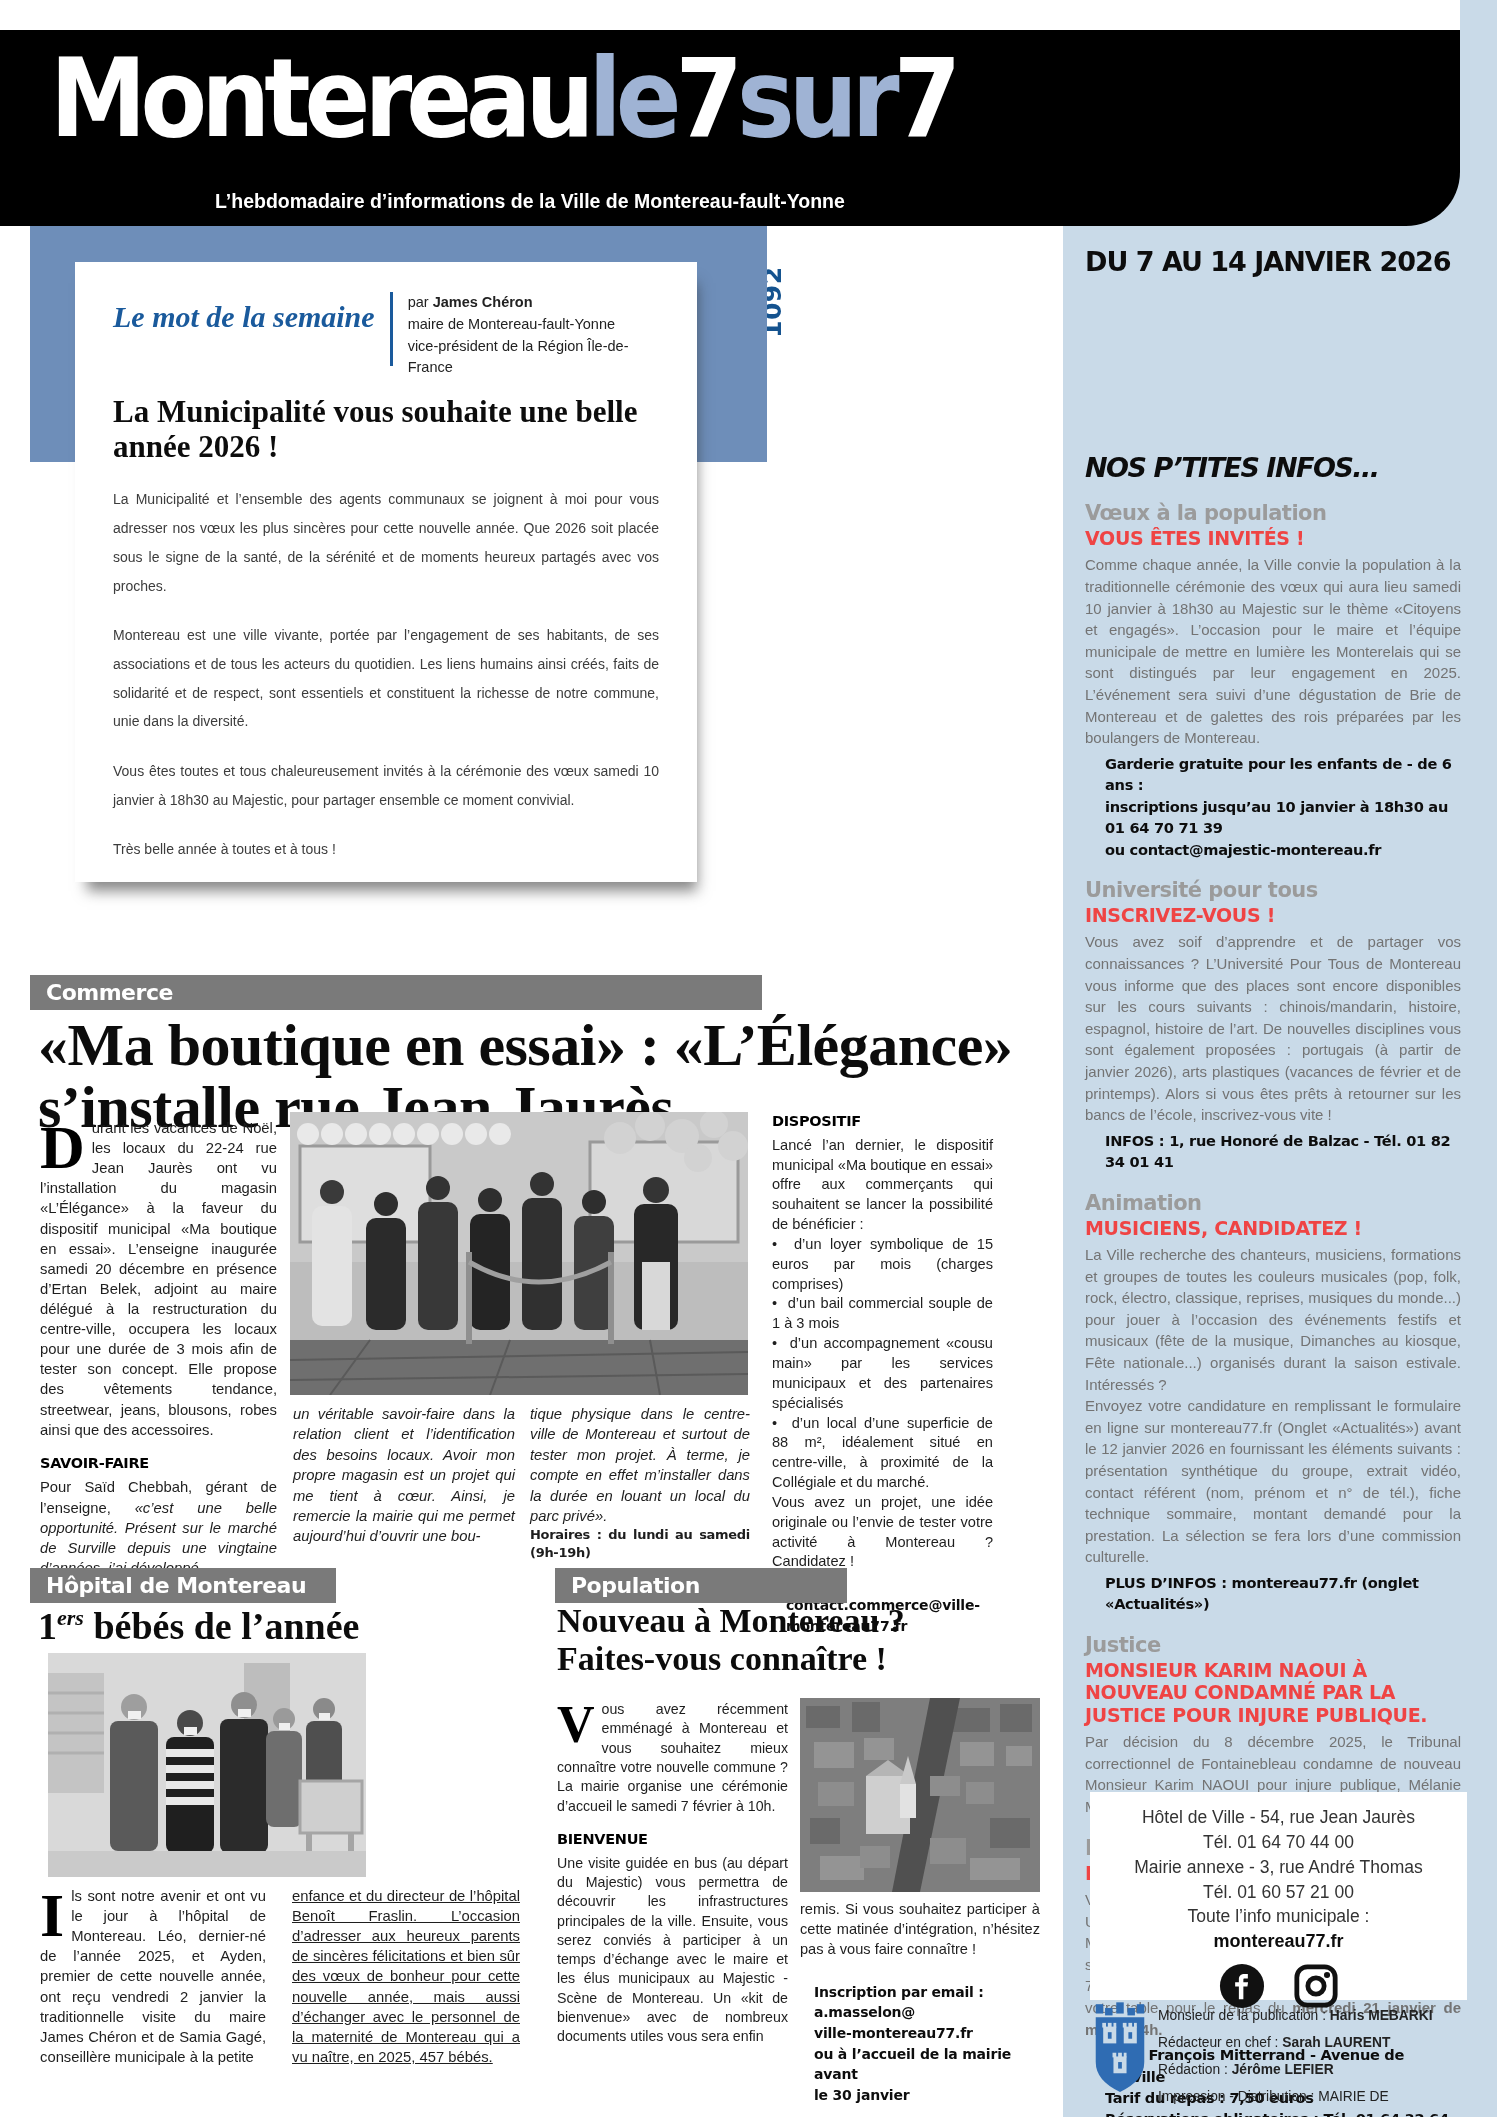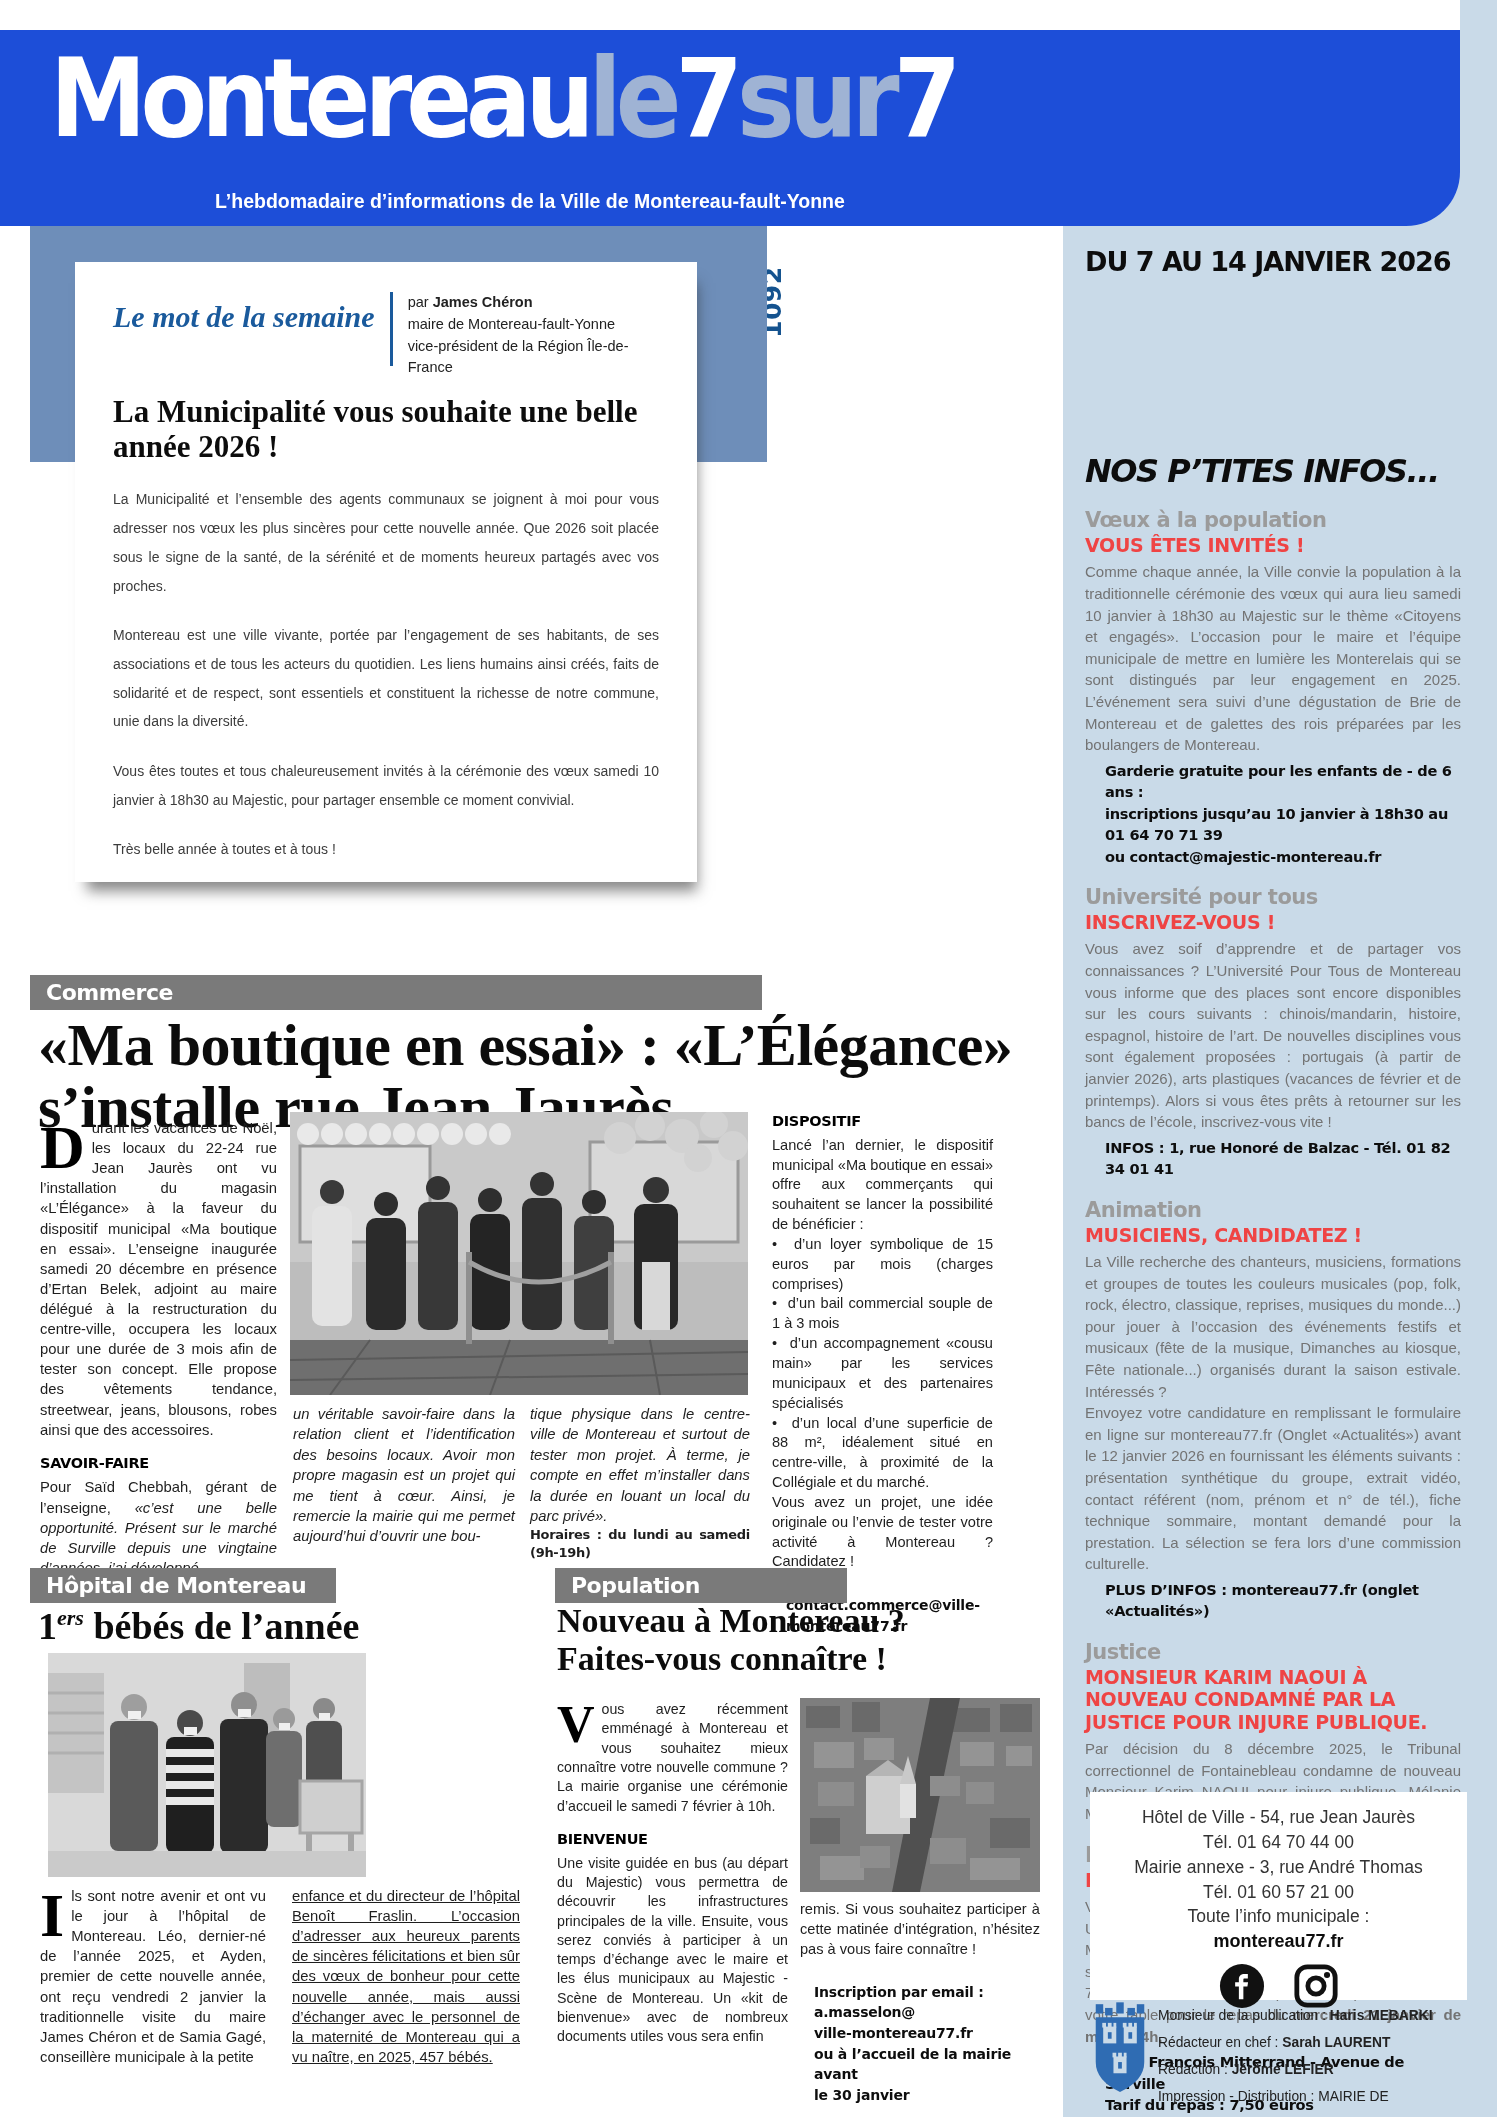--- a/index.html
+++ b/index.html
@@ -2,21 +2,21 @@
 <html><head>
 <meta charset="utf-8">
 <style>
   html,body{margin:0;padding:0;background:#e8e8e8;}
   .page{position:relative;width:1497px;height:2117px;background:#ffffff;margin:0 auto;
         font-family:"Liberation Sans",sans-serif;overflow:hidden;color:#1e1e1e;}
 
   
   .sidebar-bg{position:absolute;left:1063px;top:0;width:434px;height:2117px;background:#c9dae8;}
   .sidebar-top-white{position:absolute;left:1063px;top:0;width:397px;height:30px;background:#fff;}
-  .masthead{position:absolute;left:0;top:30px;width:1460px;height:196px;background:#1d4ed8;
+  .masthead{position:absolute;left:0;top:30px;width:1460px;height:196px;background:#000000;
             border-bottom-right-radius:54px;}
   .mh-title{position:absolute;left:50px;top:14px;font-family:"DejaVu Sans",sans-serif;font-weight:bold;
             font-size:97px;letter-spacing:-6px;line-height:1;color:#fff;white-space:nowrap;
             transform:scaleY(1.12);transform-origin:top left;}
   .mh-title .lb{color:#9fb3d4;}
   .mh-tagline{position:absolute;left:215px;top:160px;color:#fff;font-weight:bold;font-size:19.5px;}
   .issue-no{position:absolute;left:729px;top:228px;height:110px;writing-mode:vertical-rl;
             transform:rotate(180deg);color:#15538f;font-family:"DejaVu Sans",sans-serif;
             font-weight:bold;font-size:25px;letter-spacing:0.5px;}
   .blue-band{position:absolute;left:30px;top:226px;width:737px;height:236px;background:#6e8eb9;}
@@ -74,21 +74,21 @@
   #population-photo{left:800px;top:1698px;width:240px;height:194px;}
   .photo svg{display:block;width:100%;height:100%;}
   .caption{position:absolute;font-style:italic;font-size:14.8px;line-height:1.38;text-align:justify;color:#1e1e1e;}
   #caption1{left:293px;top:1404px;width:222px;}
   #caption2{left:530px;top:1404px;width:220px;}
   .caption-hours{font-style:normal;font-weight:bold;font-family:"DejaVu Sans",sans-serif;
                  font-size:13px;letter-spacing:-0.3px;}
 
   
   .sidebar-content{position:absolute;left:1085px;top:452px;width:376px;}
-  #sidebar-title{font-family:"DejaVu Sans",sans-serif;font-weight:bold;font-style:italic;font-size:32px;
+  #sidebar-title{font-family:"DejaVu Sans",sans-serif;font-weight:bold;font-style:italic;font-size:27px;
                  letter-spacing:-1.5px;color:#0d0d0d;}
   .sb-kicker{font-family:"DejaVu Sans",sans-serif;font-weight:bold;font-size:21px;letter-spacing:-0.5px;
              color:#9b9b9b;margin-top:19px;line-height:1.05;}
   .sb-headline{font-family:"DejaVu Sans",sans-serif;font-weight:bold;font-size:19px;letter-spacing:-0.3px;
                color:#ef4444;line-height:1.18;margin-top:3px;}
   .sb-body{font-size:15px;line-height:1.44;color:#737373;text-align:justify;margin-top:5px;white-space:pre-line;}
   .sb-note{font-weight:bold;font-family:"DejaVu Sans",sans-serif;font-size:14.6px;letter-spacing:-0.3px;
            line-height:1.47;color:#0d0d0d;padding-left:20px;margin-top:4px;white-space:pre-line;}
 
   

